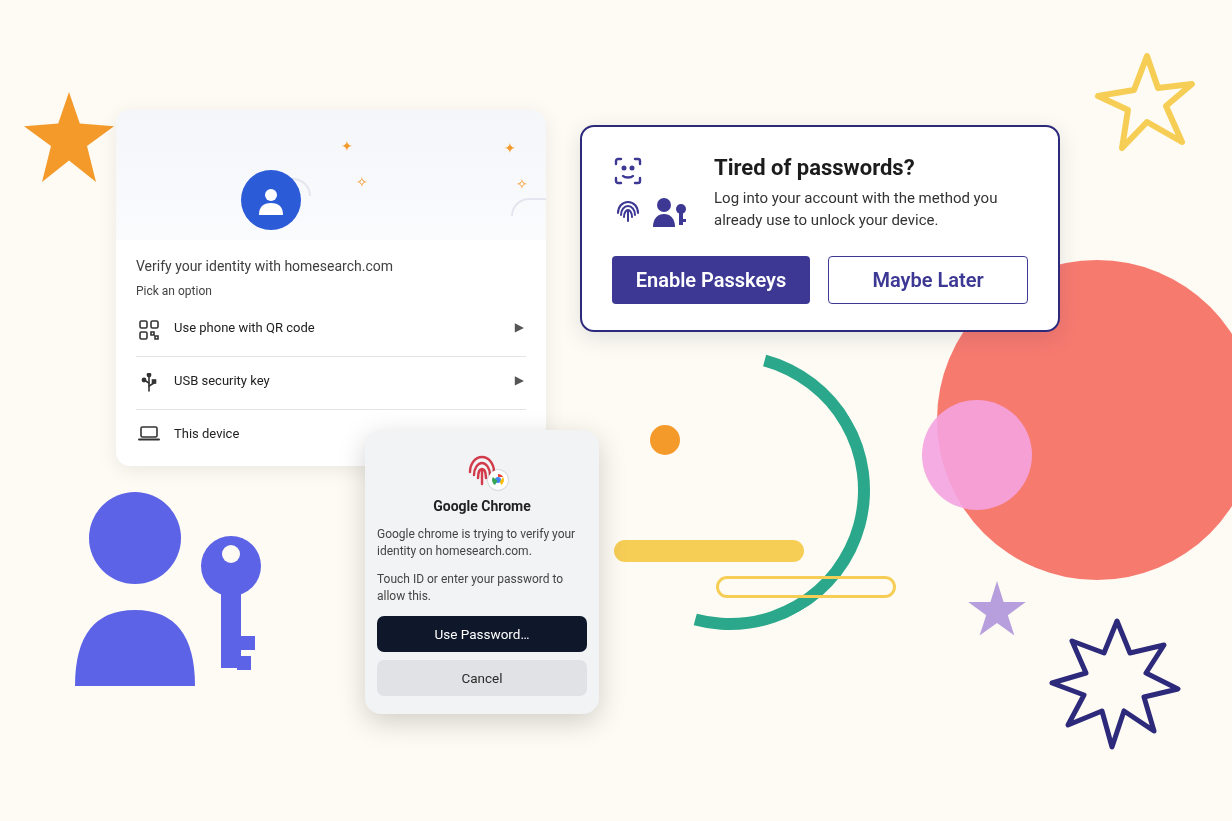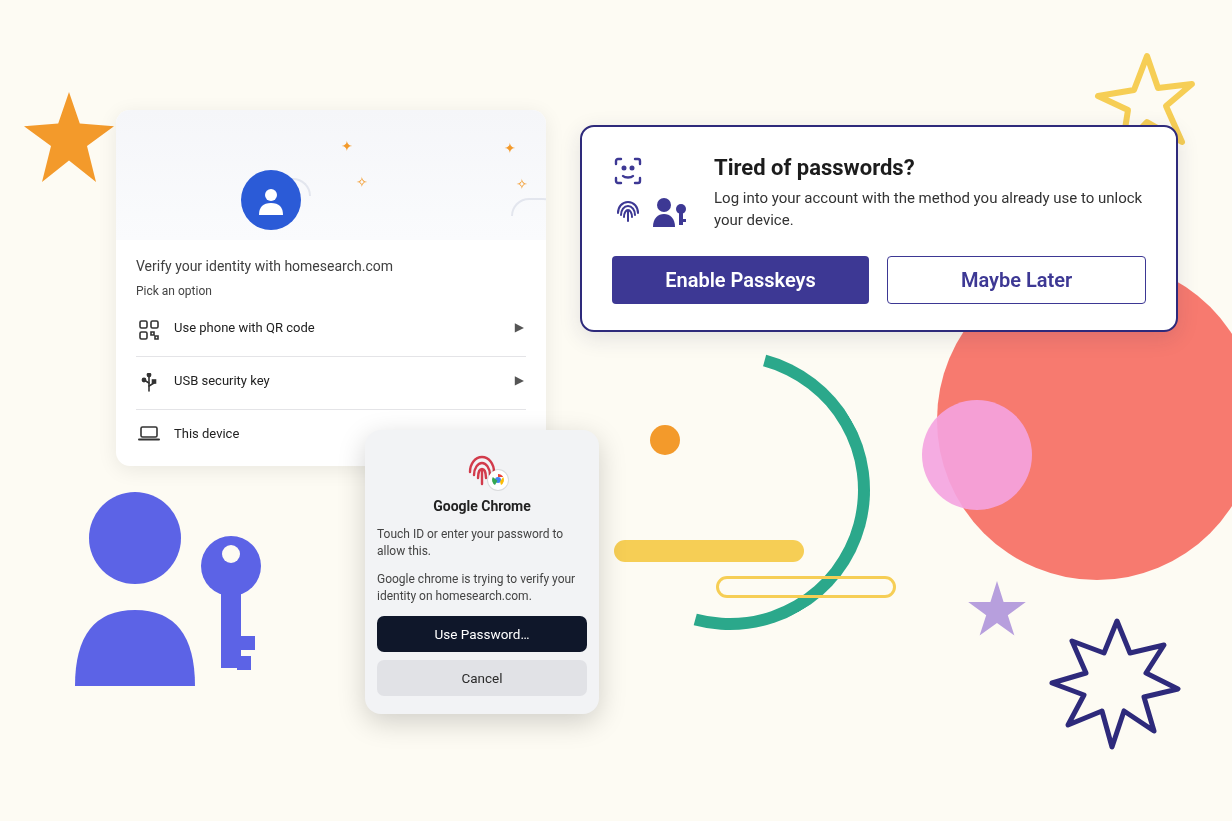--- a/index.html
+++ b/index.html
@@ -82,21 +82,21 @@
     padding:16px 2px; border-bottom:1px solid #E4E4E7;
     cursor:pointer;
   }
   .opt-row:last-child{border-bottom:none;}
   .opt-ico { width:22px; display:flex; justify-content:center; color:#3a3a3a; }
   .opt-label { flex:1; font-size:13px; color:#222; }
   .opt-caret { font-size:12px; color:#555; }
 
   
   .promo {
-    position:absolute; left:580px; top:125px; width:598px;
+    position:absolute; left:580px; top:125px; width:480px;
     background:#fff; border:2px solid #2E2A7B; border-radius:14px;
     padding:28px 30px 26px;
     box-shadow:0 6px 22px rgba(30,30,80,.12);
   }
   .promo-top { display:flex; gap:28px; align-items:flex-start; }
   .promo-icons { display:grid; grid-template-columns:34px 34px; grid-auto-rows:34px; gap:6px; color:#3D3894; }
   .promo-title { font-size:22px; font-weight:700; color:#1c1c1c; margin:0 0 8px; }
   .promo-desc  { font-size:15px; color:#333; line-height:1.45; margin:0; }
   .promo-buttons{ display:flex; gap:18px; margin-top:24px; }
   .pbtn {
@@ -291,19 +291,19 @@
         <svg width="14" height="14">
             <circle cx="7" cy="7" r="6.5" fill="#fff"></circle>
             <circle cx="7" cy="7" r="3" fill="#4285F4"></circle>
             <path d="M7 1a6 6 0 0 1 5.2 3H7z" fill="#EA4335"></path>
             <path d="M1.8 4A6 6 0 0 0 4 12l2.5-4.3z" fill="#34A853"></path>
             <path d="M12.2 4 9 8.5 10 12a6 6 0 0 0 2.2-8z" fill="#FBBC05"></path>
           </svg>
       </span>
     </div>
     <div class="chrome-title">Google Chrome</div>
+    <div class="chrome-text">Google chrome is trying to verify your identity on homesearch.com.</div>
     <div class="chrome-text">Touch ID or enter your password to allow this.</div>
-    <div class="chrome-text">Google chrome is trying to verify your identity on homesearch.com.</div>
     <div class="cbtn primary">Use Password…</div>
     <div class="cbtn secondary">Cancel</div>
   </section>
 
 </div>
 
 </body></html>

